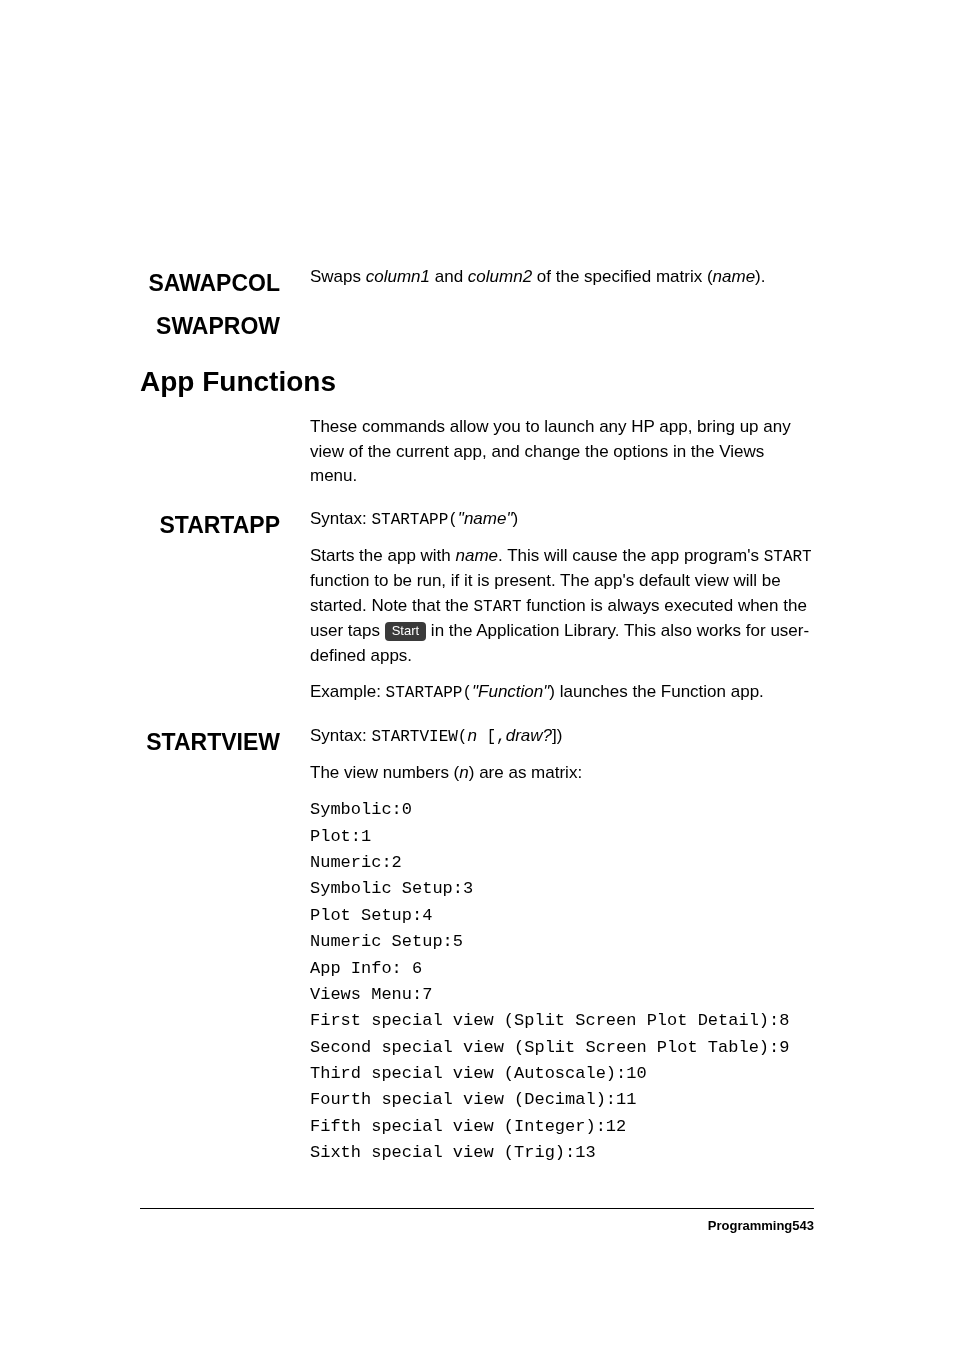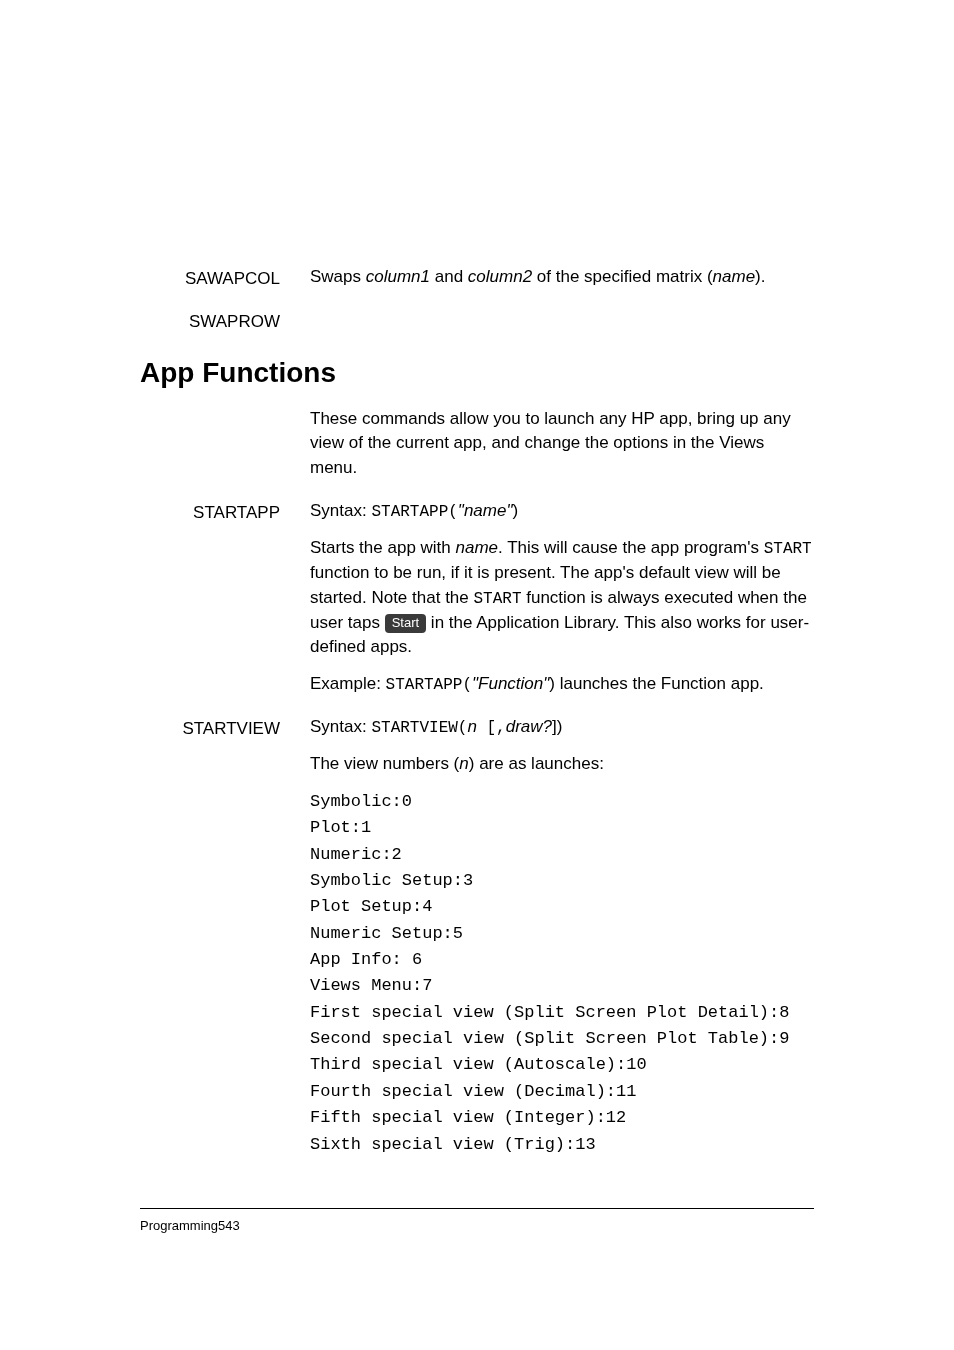--- a/index.html
+++ b/index.html
@@ -22,23 +22,23 @@
     }
     .label-col {
       width: 170px;
       flex-shrink: 0;
       text-align: right;
       padding-right: 30px;
       padding-top: 2px;
     }
     .label {
       font-family: "Arial Narrow", Arial, sans-serif;
-      font-weight: normal;
+      font-weight: bold;
       font-stretch: condensed;
-      font-size: 17px;
+      font-size: 23px;
       letter-spacing: 0px;
       text-align: center;
     }
     .content-col {
       flex: 1;
     }
     .para {
       margin-bottom: 12px;
       font-family: "Helvetica Neue", Helvetica, Arial, sans-serif;
       font-size: 17px;
@@ -78,24 +78,24 @@
       white-space: pre;
     }
     .footer {
       position: absolute;
       bottom: 115px;
       left: 140px;
       right: 140px;
       border-top: 1px solid #000;
       padding-top: 8px;
       display: flex;
-      justify-content: flex-start;
+      justify-content: flex-end;
       font-family: "Helvetica Neue", Helvetica, Arial, sans-serif;
       font-size: 13px;
-      font-weight: 400;
+      font-weight: 700;
     }
   </style>
 </head>
 <body>
 
 <div class="page">
 
   <div class="entry">
     <div class="label-col">
       <span class="label">SAWAPCOL</span>
@@ -141,21 +141,21 @@
 
   <div class="entry">
     <div class="label-col">
       <span class="label">STARTVIEW</span>
     </div>
     <div class="content-col">
       <div class="para">
         <span>Syntax: </span><span class="code">STARTVIEW(</span><span class="ital">n</span><span class="code"> [,</span><span class="ital">draw?</span><span>])</span>
       </div>
       <div class="para">
-        <span>The view numbers (</span><span class="ital">n</span><span>) are as launches:</span>
+        <span>The view numbers (</span><span class="ital">n</span><span>) are as matrix:</span>
       </div>
       <div class="viewlist">Symbolic:0
 Plot:1
 Numeric:2
 Symbolic Setup:3
 Plot Setup:4
 Numeric Setup:5
 App Info: 6
 Views Menu:7
 First special view (Split Screen Plot Detail):8

